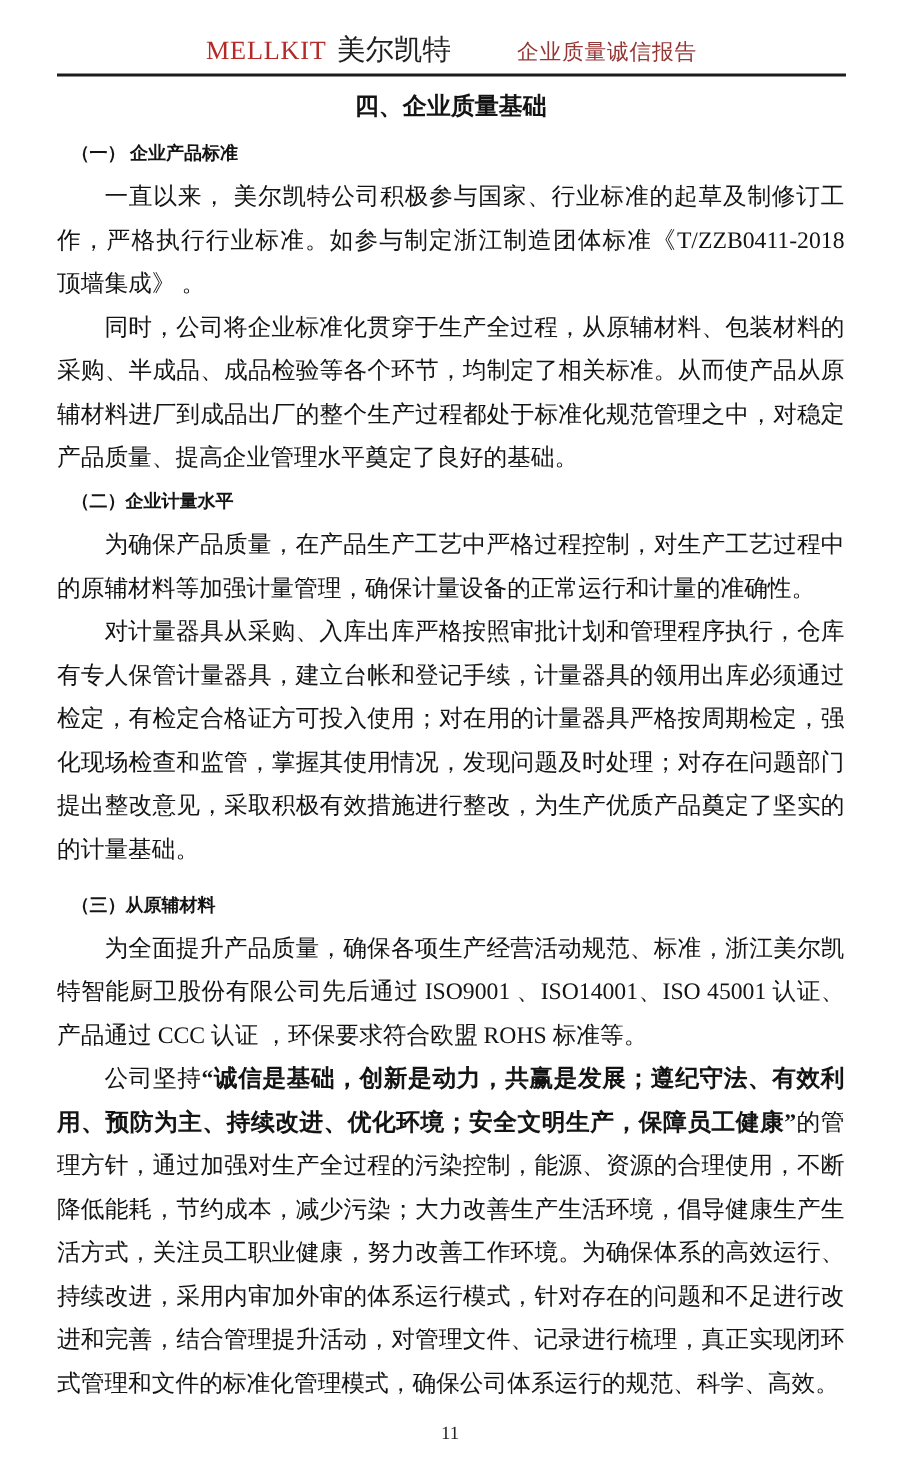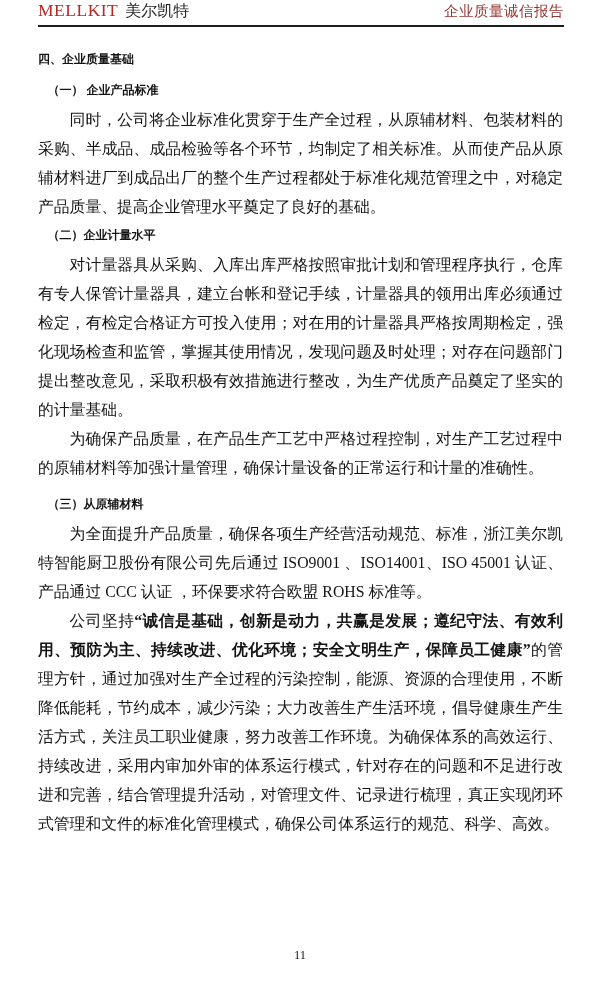--- a/index.html
+++ b/index.html
@@ -11,58 +11,58 @@
     position: relative;
     overflow: hidden;
   }
   .page {
     position: absolute; inset: 0;
     background: #ffffff;
   }
   
   .header {
     position: absolute;
-    left: 38px; right: 36px; top: 0;
+    left: 38px; right: 36px; top: 20px;
     display: flex;
-    justify-content: space-between;
+    justify-content: center;
     align-items: baseline;
     border-bottom: 2px solid #1c1c1c;
     padding-bottom: 3px;
   }
   .brand { display: flex; align-items: baseline; gap: 7px; }
   .brand-latin {
     font-size: 17.5px;
     font-weight: 500;
     letter-spacing: 0.5px;
     color: #b32a26;
   }
   .brand-cn {
-    font-size: 16px;
+    font-size: 19px;
     color: #1f1f1f;
   }
   .doc-title {
     font-size: 14.5px;
     color: #943634;
     letter-spacing: 0.5px;
     margin-left: 44px;
   }
   
   .content {
     position: absolute;
     left: 38px; right: 37px; top: 33px;
     font-size: 15.8px;
     line-height: 29px;
     text-align: justify;
     color: #141414;
   }
   .page-title {
     font-weight: bold;
-    font-size: 12px;
-    margin-top: 12px;
-    text-align: left;
+    font-size: 16px;
+    margin-top: 24px;
+    text-align: center;
   }
   .section-heading {
     font-weight: bold;
     font-size: 12px;
     text-indent: 0.8em;
     text-align: left;
   }
   .section-heading.first { margin-top: 2px; }
   .section-heading.gap-before { margin-top: 8px; }
   .para { text-indent: 2em; }
@@ -88,25 +88,26 @@
       <span class="brand-cn">美尔凯特</span>
     </div>
     <div class="doc-title">企业质量诚信报告</div>
   </div>
 
   <div class="content">
 
     <div class="page-title">四、企业质量基础</div>
 
     <div class="section-heading first">（一） 企业产品标准</div>
+    <p class="para">一直以来， 美尔凯特公司积极参与国家、行业标准的起草及制修订工作，严格执行行业标准。如参与制定浙江制造团体标准《T/ZZB0411-2018　顶墙集成》 。</p>
     <p class="para">同时，公司将企业标准化贯穿于生产全过程，从原辅材料、包装材料的采购、半成品、成品检验等各个环节，均制定了相关标准。从而使产品从原辅材料进厂到成品出厂的整个生产过程都处于标准化规范管理之中，对稳定产品质量、提高企业管理水平奠定了良好的基础。</p>
 
     <div class="section-heading">（二）企业计量水平</div>
+    <p class="para">为确保产品质量，在产品生产工艺中严格过程控制，对生产工艺过程中的原辅材料等加强计量管理，确保计量设备的正常运行和计量的准确性。</p>
     <p class="para">对计量器具从采购、入库出库严格按照审批计划和管理程序执行，仓库有专人保管计量器具，建立台帐和登记手续，计量器具的领用出库必须通过检定，有检定合格证方可投入使用；对在用的计量器具严格按周期检定，强化现场检查和监管，掌握其使用情况，发现问题及时处理；对存在问题部门提出整改意见，采取积极有效措施进行整改，为生产优质产品奠定了坚实的的计量基础。</p>
-    <p class="para">为确保产品质量，在产品生产工艺中严格过程控制，对生产工艺过程中的原辅材料等加强计量管理，确保计量设备的正常运行和计量的准确性。</p>
 
     <div class="section-heading gap-before">（三）从原辅材料</div>
     <p class="para">为全面提升产品质量，确保各项生产经营活动规范、标准，浙江美尔凯特智能厨卫股份有限公司先后通过 ISO9001 、ISO14001、ISO 45001 认证、产品通过 CCC 认证 ，环保要求符合欧盟 ROHS 标准等。</p>
     <p class="para"><span>公司坚持</span><span class="bold">“诚信是基础，创新是动力，共赢是发展；遵纪守法、有效利用、预防为主、持续改进、优化环境；安全文明生产，保障员工健康”</span><span>的管理方针，通过加强对生产全过程的污染控制，能源、资源的合理使用，不断降低能耗，节约成本，减少污染；大力改善生产生活环境，倡导健康生产生活方式，关注员工职业健康，努力改善工作环境。为确保体系的高效运行、持续改进，采用内审加外审的体系运行模式，针对存在的问题和不足进行改进和完善，结合管理提升活动，对管理文件、记录进行梳理，真正实现闭环式管理和文件的标准化管理模式，确保公司体系运行的规范、科学、高效。</span></p>
 
   </div>
 
   <div class="page-number">11</div>
 
 </div>

